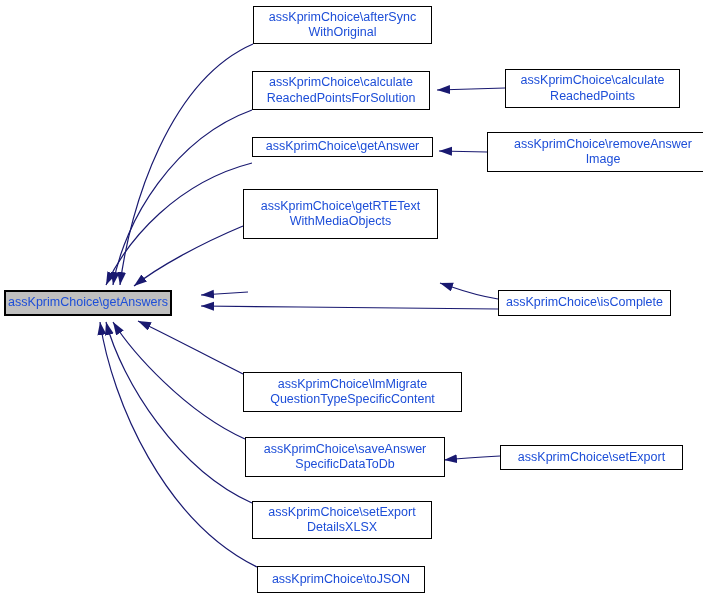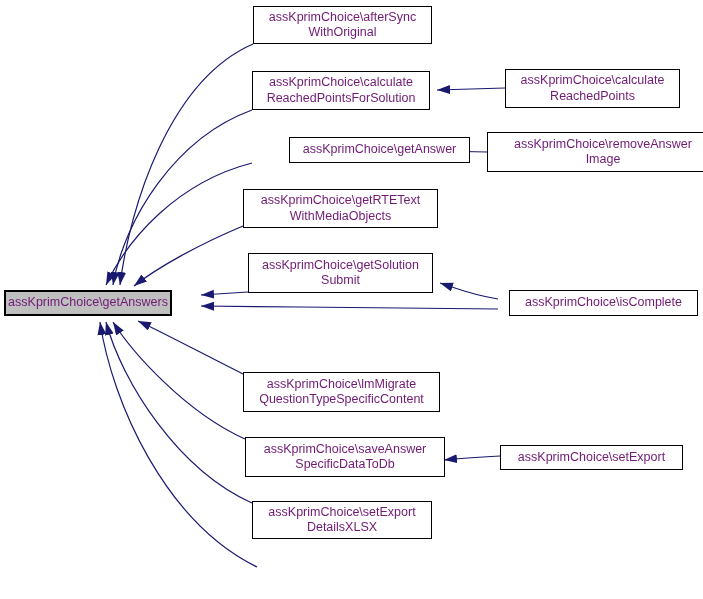--- a/index.html
+++ b/index.html
@@ -15,21 +15,21 @@
   .node{
     position:absolute;
     box-sizing:border-box;
     display:flex;align-items:center;justify-content:center;
     text-align:center;
     border:1px solid #000;
     background:#ffffff;
     font-size:12.5px;
     line-height:15.5px;
     white-space:pre-line;
-    color:#701a75;
+    color:#1d4ed8;
     cursor:pointer;
     padding:1px 3px;
   }
   .node.highlighted{
     background:#bfbfbf;
     border:2px solid #000;
     cursor:default;
   }
 </style>
 </head>
@@ -56,30 +56,29 @@
       <path d="M487,152 L439,151" class="edge" stroke="#191970" marker-end="url(#arrow)"></path>
       <path d="M498,299 C472,295 458,289 440,283" class="edge" stroke="#191970" marker-end="url(#arrow)"></path>
       <path d="M500,456 C482,457 464,458 444,460" class="edge" stroke="#191970" marker-end="url(#arrow)"></path>
     </svg>
 
 <div class="node highlighted" style="left: 4px; top: 290px; width: 168px; height: 26px;">assKprimChoice\getAnswers</div>
     <div class="node" style="left: 253px; top: 6px; width: 179px; height: 38px;">assKprimChoice\afterSync
 WithOriginal</div>
     <div class="node" style="left: 252px; top: 71px; width: 178px; height: 39px;">assKprimChoice\calculate
 ReachedPointsForSolution</div>
-    <div class="node" style="left: 252px; top: 137px; width: 181px; height: 26px; margin-left: 37px;">assKprimChoice\getAnswer</div>
-    <div class="node" style="left: 243px; top: 189px; width: 195px; height: 39px;">assKprimChoice\getRTEText
+    <div class="node" style="left: 252px; top: 137px; width: 181px; height: 20px;">assKprimChoice\getAnswer</div>
+    <div class="node" style="left: 243px; top: 189px; width: 195px; height: 50px;">assKprimChoice\getRTEText
 WithMediaObjects</div>
-    <div class="node" style="left: 248px; top: 253px; width: 185px; height: 40px;">assKprimChoice\getSolution
-Submit</div>
-    <div class="node" style="left: 243px; top: 372px; width: 197px; height: 40px;">assKprimChoice\lmMigrate
+    <div class="node" style="left: 243px; top: 372px; width: 219px; height: 40px;">assKprimChoice\lmMigrate
 QuestionTypeSpecificContent</div>
     <div class="node" style="left: 245px; top: 437px; width: 200px; height: 40px;">assKprimChoice\saveAnswer
 SpecificDataToDb</div>
     <div class="node" style="left: 252px; top: 501px; width: 180px; height: 38px;">assKprimChoice\setExport
 DetailsXLSX</div>
+    <div class="node" style="left: 257px; top: 566px; width: 168px; height: 27px;">assKprimChoice\toJSON</div>
     <div class="node" style="left: 505px; top: 69px; width: 175px; height: 39px;">assKprimChoice\calculate
 ReachedPoints</div>
     <div class="node" style="left: 487px; top: 132px; width: 232px; height: 40px;">assKprimChoice\removeAnswer
 Image</div>
-    <div class="node" style="left: 509px; top: 290px; width: 189px; height: 26px;">assKprimChoice\isComplete</div>
+    <div class="node" style="left: 498px; top: 290px; width: 173px; height: 26px;">assKprimChoice\isComplete</div>
     <div class="node" style="left: 500px; top: 445px; width: 183px; height: 25px;">assKprimChoice\setExport</div>
   </div>
 
 </body></html>

